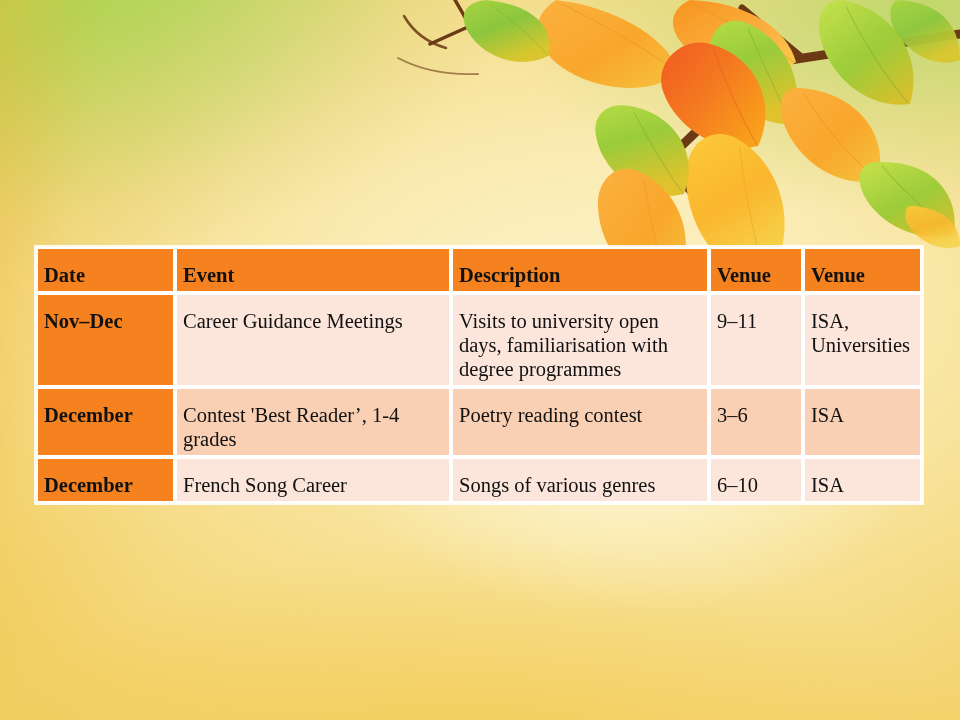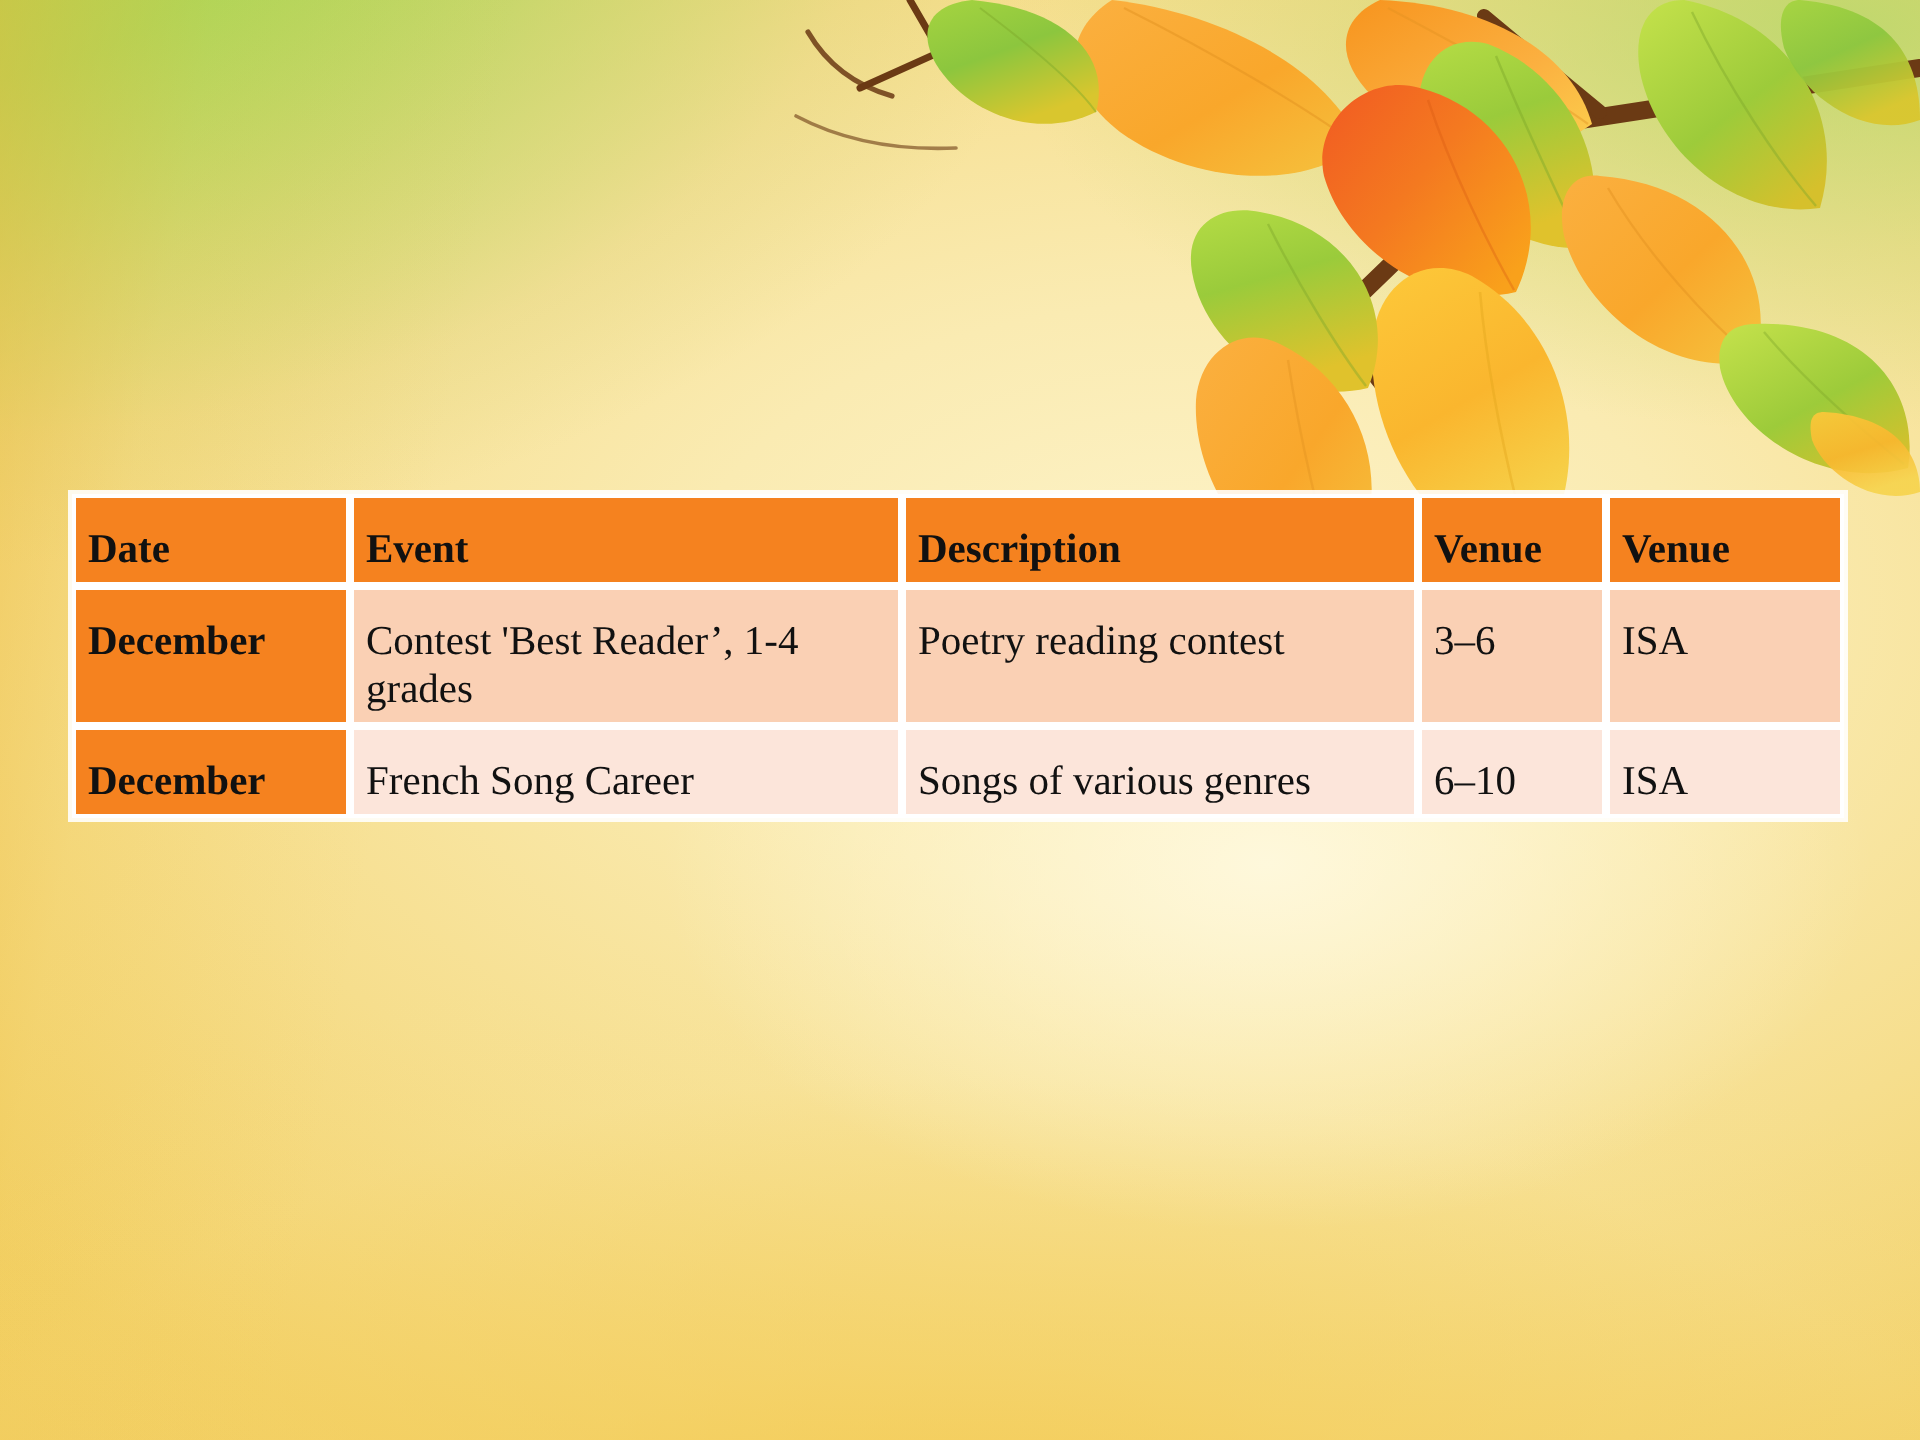--- a/index.html
+++ b/index.html
@@ -215,20 +215,27 @@
     <thead>
       <tr>
         <th>Date</th>
         <th>Event</th>
         <th>Description</th>
         <th>Venue</th>
         <th>Venue</th>
       </tr>
     </thead>
     <tbody>
+      <tr class="row-light">
+        <td class="date-cell">Nov–Dec</td>
+        <td>Career Guidance Meetings</td>
+        <td>Visits to university open days, familiarisation with degree programmes</td>
+        <td>9–11</td>
+        <td>ISA, Universities</td>
+      </tr>
       <tr class="row-dark">
         <td class="date-cell">December</td>
         <td>Contest 'Best Reader’, 1-4 grades</td>
         <td>Poetry reading contest</td>
         <td>3–6</td>
         <td>ISA</td>
       </tr>
       <tr class="row-light">
         <td class="date-cell">December</td>
         <td>French Song Career</td>

